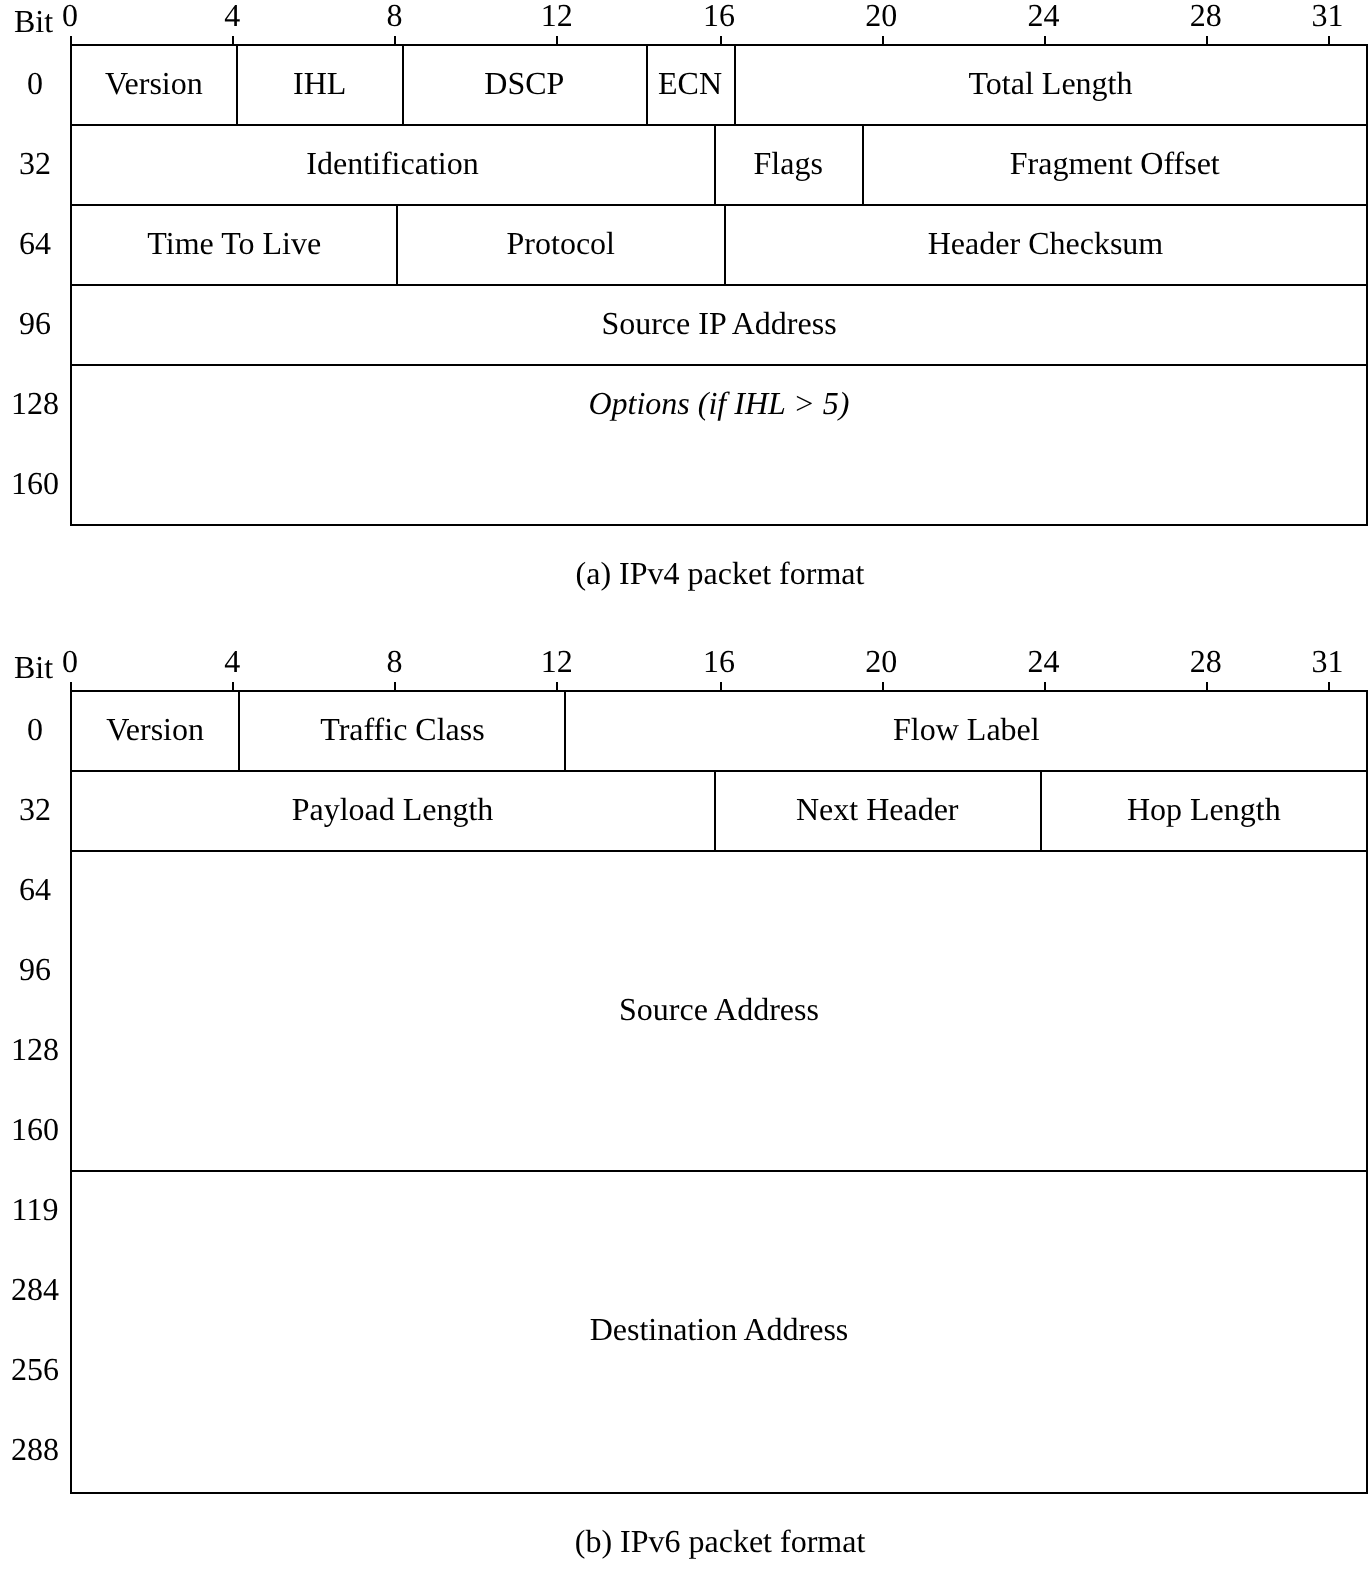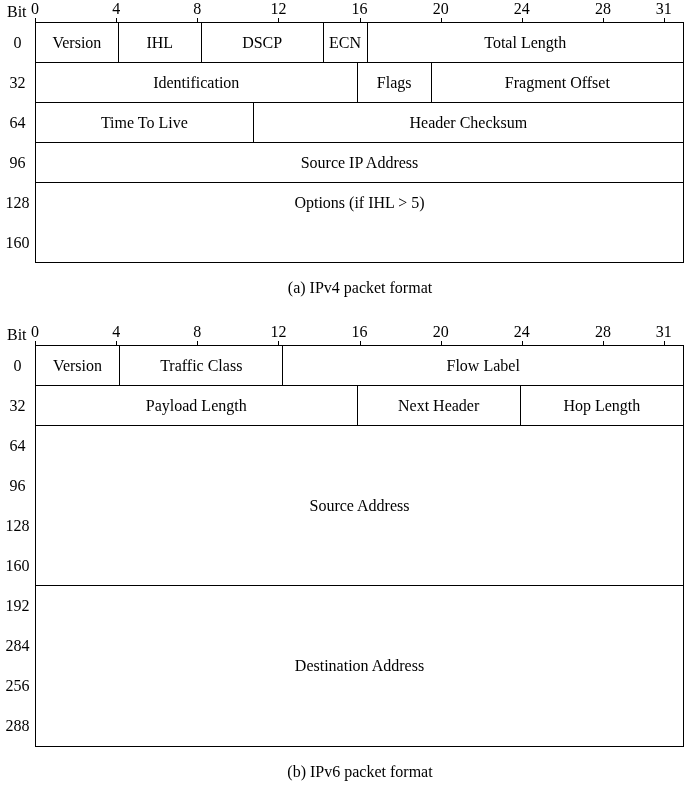--- a/index.html
+++ b/index.html
@@ -106,26 +106,27 @@
             <div class="field-cell" style="flex: 2 0 0%;">ECN</div>
             <div class="field-cell" style="flex: 16 0 0%; text-align: center;">Total Length</div>
           </div>
           <div class="field-row" style="height: 40px;">
             <div class="field-cell" style="flex: 16 0 0%;">Identification</div>
             <div class="field-cell" style="flex: 3.5 0 0%;">Flags</div>
             <div class="field-cell" style="flex: 12.5 0 0%;">Fragment Offset</div>
           </div>
           <div class="field-row" style="height: 40px; justify-content: space-between;">
             <div class="field-cell" style="flex: 8 0 0%;">Time To Live</div>
+            <div class="field-cell" style="flex: 8 0 0%;">Protocol</div>
             <div class="field-cell" style="flex: 16 0 0%;">Header Checksum</div>
           </div>
           <div class="field-row" style="height: 40px;">
             <div class="field-cell" style="flex: 32 0 0%;">Source IP Address</div>
           </div>
-          <div class="field-row" style="height: 40px;">
+          <div class="field-row" style="height: 40px; font-style: italic;">
             <div class="field-cell" style="flex: 32 0 0%;">Options (if IHL &gt; 5)</div>
           </div>
         </div>
     </div>
     <div class="caption">(a) IPv4 packet format</div>
   </section>
 
   <section class="diagram">
     <div class="axis-row">
       <div class="axis-label">Bit</div>
@@ -151,21 +152,21 @@
         </div>
     </div>
     <div class="body-row">
       <div class="side-labels">
           <div class="side-label">0</div>
           <div class="side-label">32</div>
           <div class="side-label">64</div>
           <div class="side-label">96</div>
           <div class="side-label">128</div>
           <div class="side-label">160</div>
-          <div class="side-label">192</div>
+          <div class="side-label">119</div>
           <div class="side-label">284</div>
           <div class="side-label">256</div>
           <div class="side-label">288</div>
         </div>
       <div class="field-table">
           <div class="field-row" style="height: 40px;">
             <div class="field-cell" style="flex: 4 0 0%;">Version</div>
             <div class="field-cell" style="flex: 8 0 0%;">Traffic Class</div>
             <div class="field-cell" style="flex: 20 0 0%;">Flow Label</div>
           </div>

